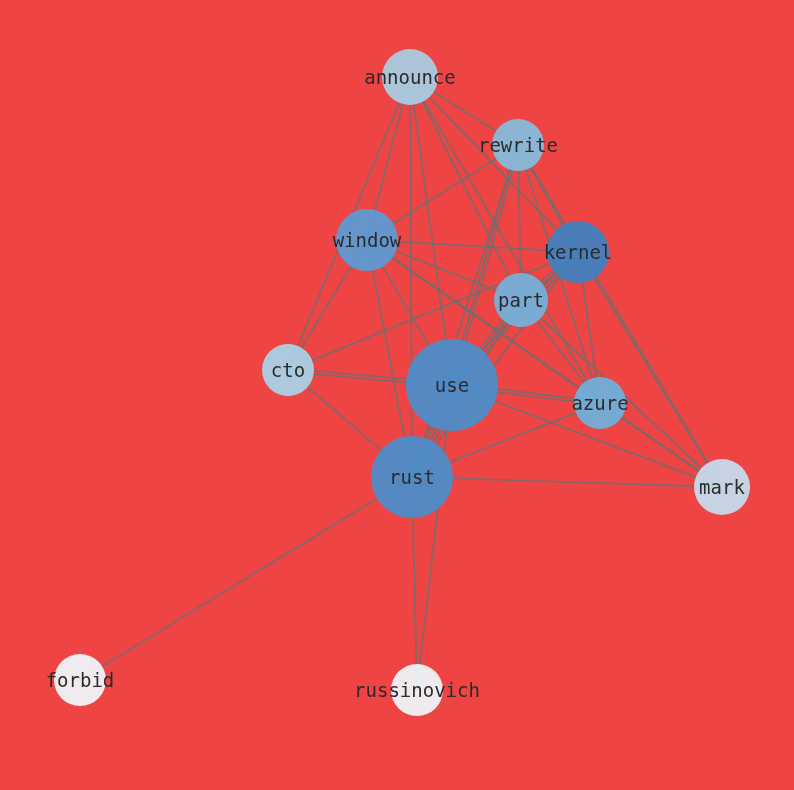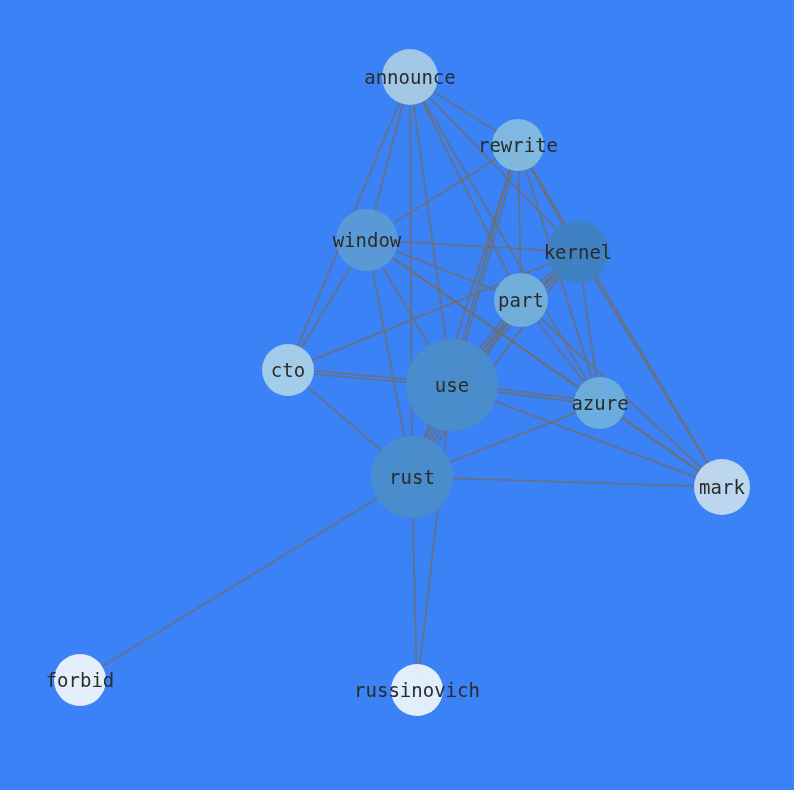--- a/index.html
+++ b/index.html
@@ -10,21 +10,21 @@
   body {
     width: 794px;
     height: 790px;
     font-family: "DejaVu Sans Mono", "Liberation Mono", monospace;
     overflow: hidden;
   }
   #graph-canvas {
     position: relative;
     width: 794px;
     height: 790px;
-    background: #3b82f6;
+    background: #ef4444;
   }
   #graph-svg {
     position: absolute;
     top: 0;
     left: 0;
     width: 794px;
     height: 790px;
     display: block;
   }
   .node-label {

